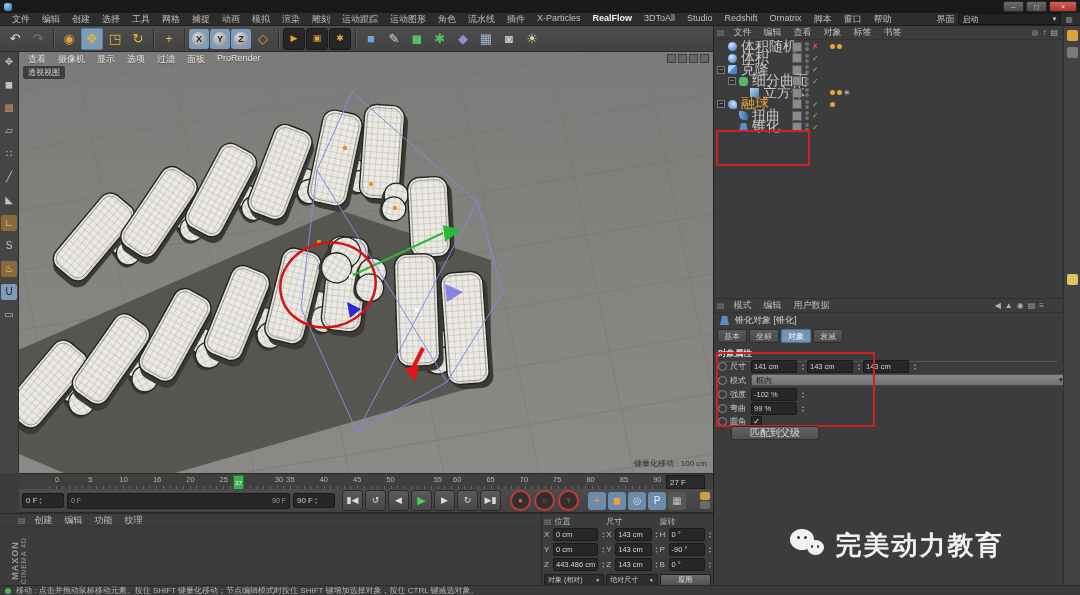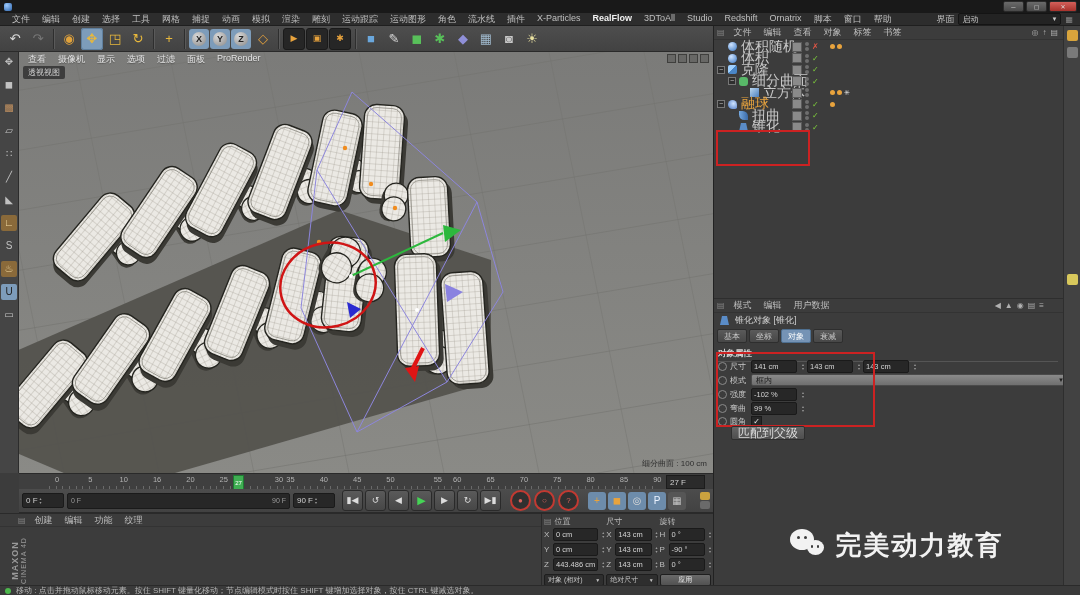--- a/index.html
+++ b/index.html
@@ -132,22 +132,22 @@
   #amsection{position:absolute;left:4px;top:322px;width:340px;color:#d6d6d6;font-weight:bold;font-size:8.5px;
              border-bottom:1px solid #555;padding-bottom:1px;}
   .arow{position:absolute;left:4px;display:flex;align-items:center;gap:3px;}
   .ring{width:7px;height:7px;border:1.5px solid #8a8a8a;border-radius:50%;flex:none;}
   .albl{width:18px;color:#c8c8c8;font-size:8px;flex:none;}
   .avbox{width:40px;}
   .ddl{width:318px;height:12px;background:linear-gradient(#8a8a8a,#6f6f6f);border:1px solid #4a4a4a;border-radius:2px;
        color:#1d1d1d;font-size:8px;display:flex;align-items:center;justify-content:space-between;padding:0 4px;box-sizing:border-box;}
   .checkbox{width:9px;height:9px;background:#272727;border:1px solid #1a1a1a;color:#e8e8e8;font-size:8px;
             display:flex;align-items:center;justify-content:center;}
-  #fitbtn{position:absolute;left:17px;top:400px;height:12px;padding:0 6px;background:linear-gradient(#646464,#4e4e4e);
-          border:1px solid #2e2e2e;border-radius:2px;color:#dcdcdc;font-size:12px;display:flex;align-items:center;}
+  #fitbtn{position:absolute;left:17px;top:400px;height:12px;padding:0 18px;background:linear-gradient(#646464,#4e4e4e);
+          border:1px solid #2e2e2e;border-radius:2px;color:#dcdcdc;font-size:10px;display:flex;align-items:center;}
   #edgestrip{position:absolute;right:0;top:0;width:17px;height:559px;background:#424242;border-left:1px solid #2e2e2e;
              display:flex;flex-direction:column;align-items:center;padding-top:4px;gap:6px;box-sizing:border-box;}
   .estico{width:11px;height:11px;border-radius:2px;}
   
   #watermark{position:absolute;left:713px;top:515px;width:367px;height:60px;display:flex;align-items:center;
              justify-content:center;gap:10px;}
   #wechat{position:relative;width:36px;height:32px;flex:none;}
   #wechat .big{position:absolute;left:0;top:0;width:24px;height:21px;border-radius:50%;background:#f2f2f2;}
   #wechat .big i{position:absolute;width:3px;height:3px;border-radius:50%;background:#3c3c3c;top:7px;}
   #wechat .small{position:absolute;left:17px;top:11px;width:17px;height:15px;border-radius:50%;background:#f2f2f2;}
@@ -272,21 +272,21 @@
         <span class="mitem">面板</span>
         <span class="mitem">ProRender</span>
       </div>
     <div id="vpminis">
       <span class="vmini"></span>
       <span class="vmini"></span>
       <span class="vmini"></span>
       <span class="vmini"></span>
     </div>
     <div id="viewlabel">透视视图</div>
-    <div id="gridlabel">细分曲面 : 100 cm</div>
+    <div id="gridlabel">键量化移动 : 100 cm</div>
     <svg id="scene" width="694" height="421" viewBox="0 0 694 421">
         <defs>
           <pattern id="wf" width="6" height="6" patternUnits="userSpaceOnUse">
             <rect width="6" height="6" fill="#ebe9e4"></rect>
             <path d="M0 0H6M0 0V6" stroke="#a5a198" stroke-width="0.7" fill="none"></path>
           </pattern>
         </defs>
         <path d="M-10 40 L704 -80" stroke="#73736f" stroke-width="1" opacity="0.55"></path>
         <path d="M-10 100 L704 -20" stroke="#73736f" stroke-width="1" opacity="0.55"></path>
         <path d="M-10 160 L704 40" stroke="#73736f" stroke-width="1" opacity="0.55"></path>

